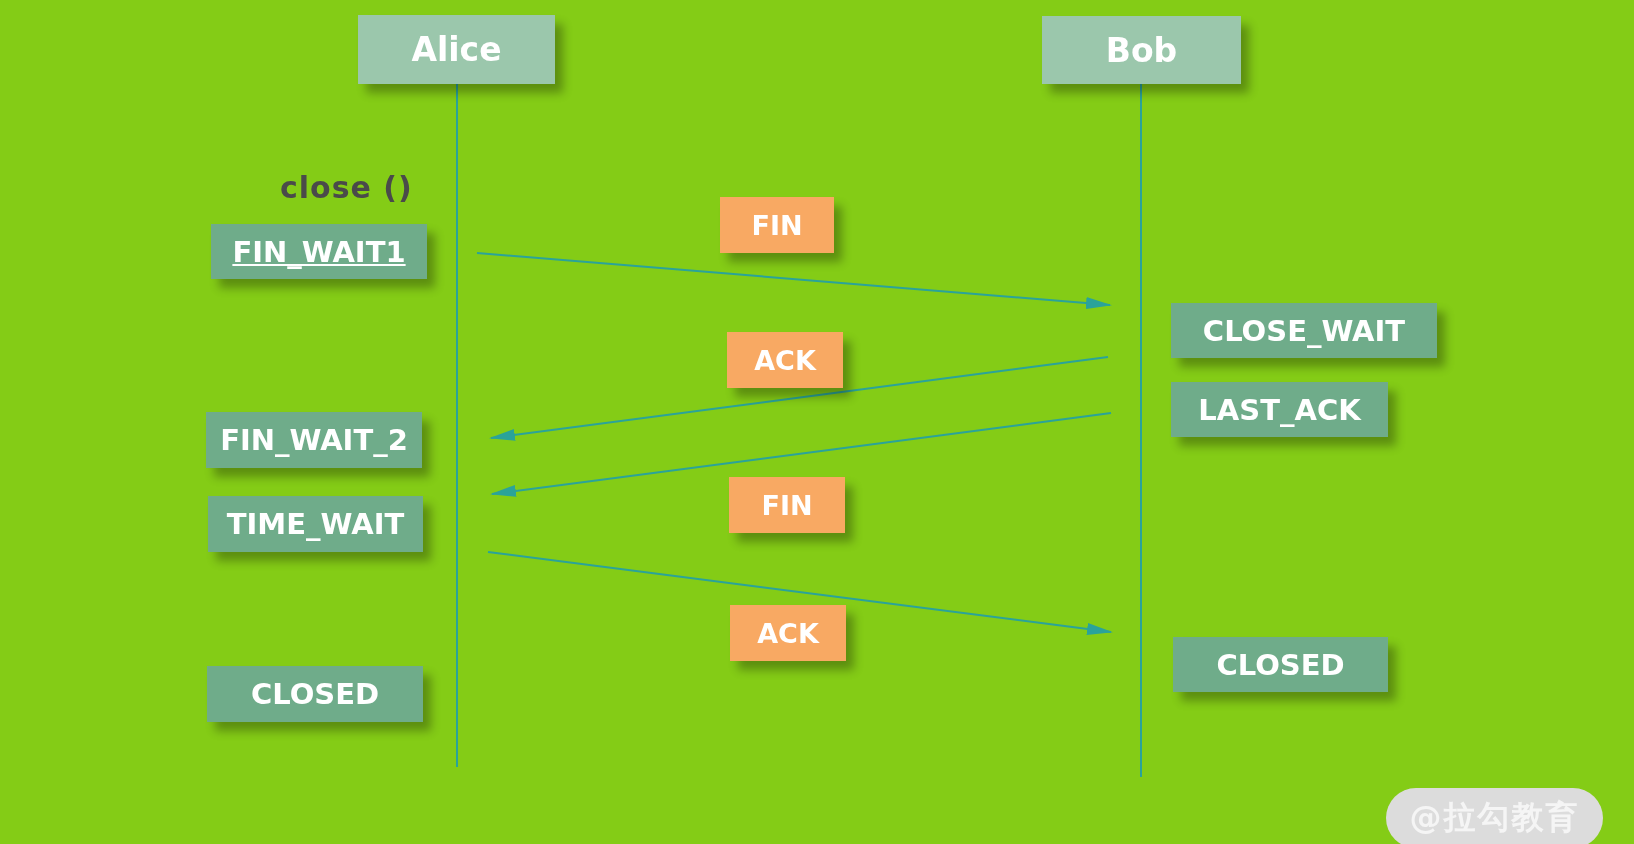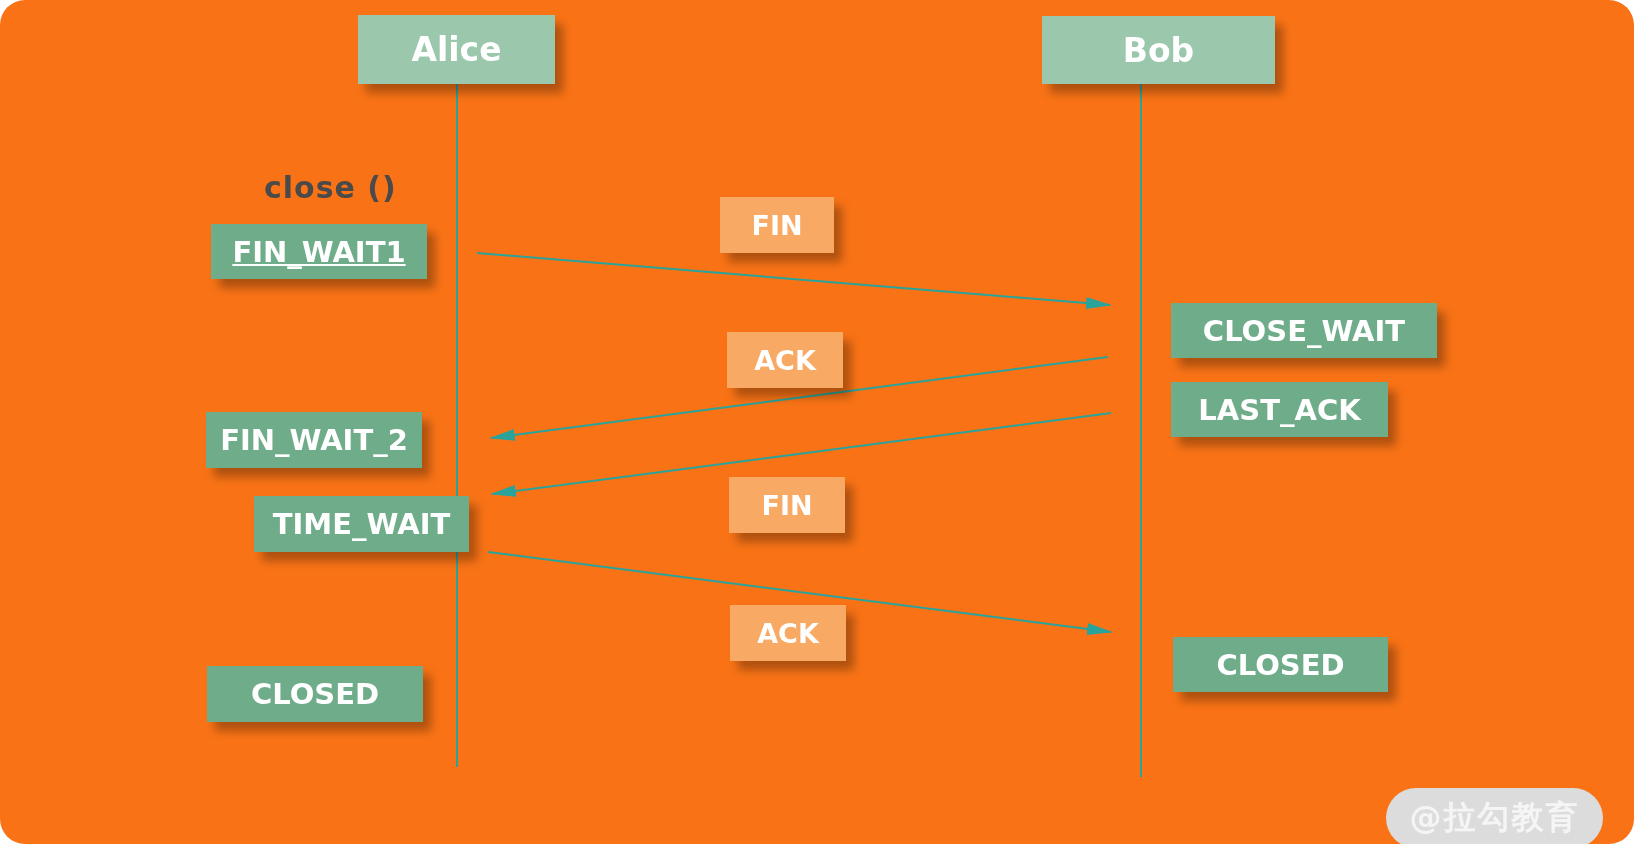--- a/index.html
+++ b/index.html
@@ -5,23 +5,22 @@
   html, body {
     margin: 0;
     padding: 0;
     background: #ffffff;
     font-family: "DejaVu Sans", "Liberation Sans", sans-serif;
   }
   #canvas {
     position: relative;
     width: 1634px;
     height: 844px;
-    background: #f97316;
+    background: #84cc16;
     overflow: hidden;
-    border-radius: 25px;
   }
   .box {
     position: absolute;
     display: flex;
     align-items: center;
     justify-content: center;
     color: #ffffff;
     font-weight: bold;
     box-shadow: 8px 9px 9px rgba(0,0,0,0.30);
     box-sizing: border-box;
@@ -95,27 +94,27 @@
     </defs>
     <line class="lifeline" x1="457" y1="84" x2="457" y2="767"></line>
     <line class="lifeline" x1="1141" y1="84" x2="1141" y2="777"></line>
     <line class="arrow" x1="477" y1="253" x2="1110" y2="305" marker-end="url(#ah)"></line>
     <line class="arrow" x1="1108" y1="357" x2="491" y2="438" marker-end="url(#ah)"></line>
     <line class="arrow" x1="1111" y1="413" x2="492" y2="494" marker-end="url(#ah)"></line>
     <line class="arrow" x1="488" y1="552" x2="1111" y2="632" marker-end="url(#ah)"></line>
   </svg>
 
   <div class="box actor" style="left:358px; top:15px; width:197px; height:69px;">Alice</div>
-  <div class="box actor" style="left:1042px; top:16px; width:233px; height:68px;">Bob</div>
+  <div class="box actor" style="left:1042px; top:16px; width:199px; height:68px;">Bob</div>
 
-  <div class="annotation" style="left:264px; top:170px;">close ()</div>
+  <div class="annotation" style="left:280px; top:170px;">close ()</div>
 
   <div class="box state" style="left:211px; top:224px; width:216px; height:55px;text-decoration:underline;">FIN_WAIT1</div>
   <div class="box state" style="left:206px; top:412px; width:216px; height:56px;text-align:right;">FIN_WAIT_2</div>
-  <div class="box state" style="left:208px; top:496px; width:215px; height:56px;margin-left:46px;">TIME_WAIT</div>
+  <div class="box state" style="left:208px; top:496px; width:215px; height:56px;">TIME_WAIT</div>
   <div class="box state" style="left:207px; top:666px; width:216px; height:56px;">CLOSED</div>
 
   <div class="box state" style="left:1171px; top:303px; width:266px; height:55px;">CLOSE_WAIT</div>
   <div class="box state" style="left:1171px; top:382px; width:217px; height:55px;">LAST_ACK</div>
   <div class="box state" style="left:1173px; top:637px; width:215px; height:55px;">CLOSED</div>
 
   <div class="box msg" style="left:712px; top:197px; width:114px; height:56px;">FIN</div>
   <div class="box msg" style="left:719px; top:332px; width:116px; height:56px;">ACK</div>
   <div class="box msg" style="left:721px; top:477px; width:116px; height:56px;">FIN</div>
   <div class="box msg" style="left:722px; top:605px; width:116px; height:56px;">ACK</div>

